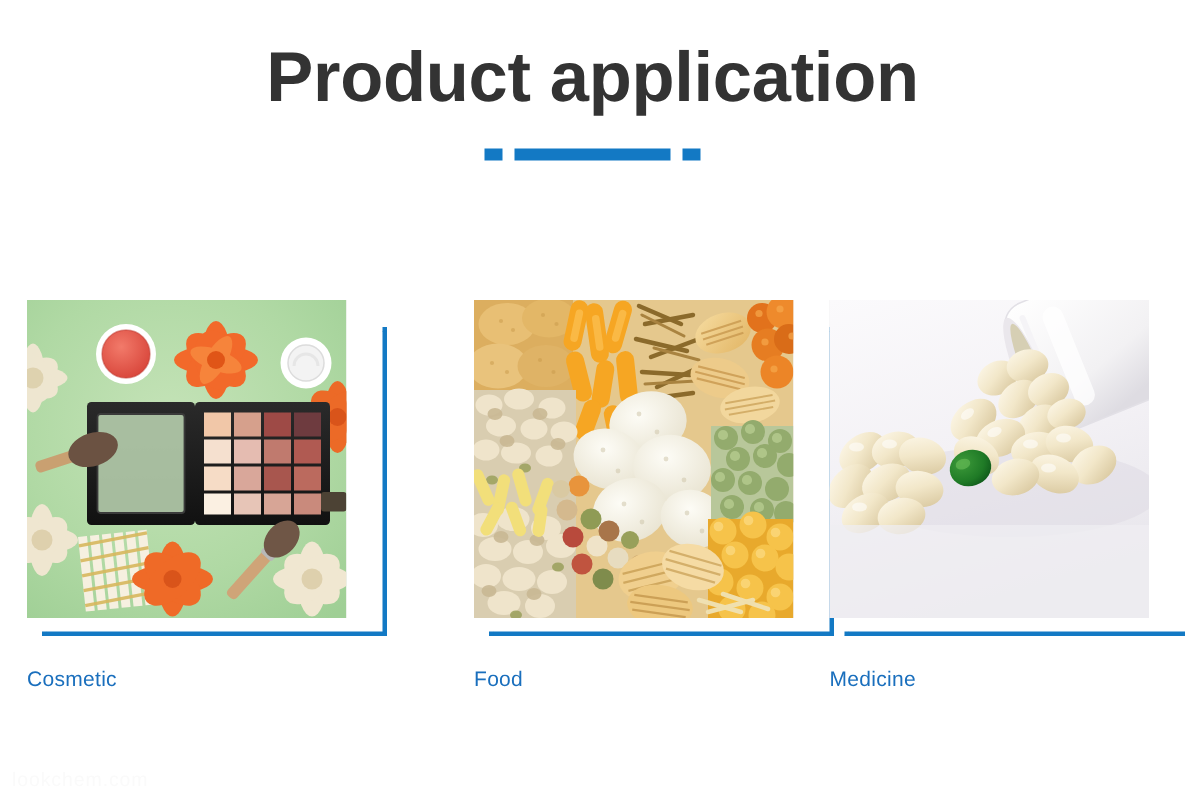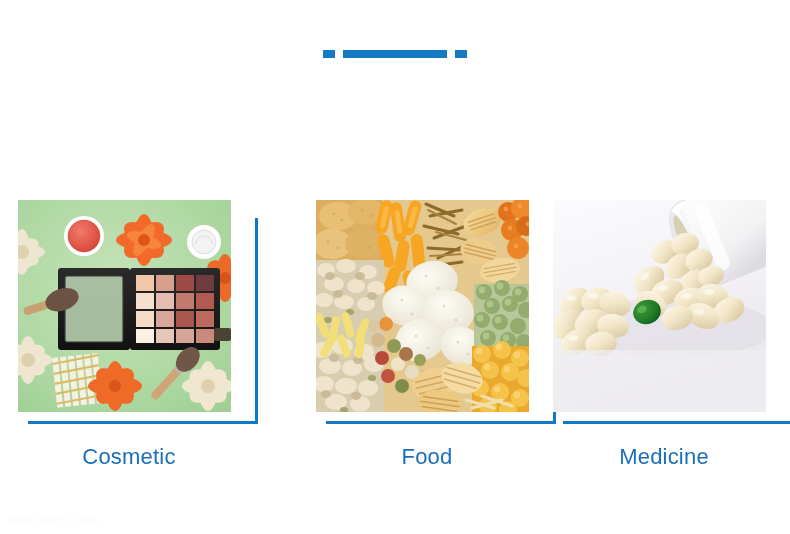--- a/index.html
+++ b/index.html
@@ -111,40 +111,40 @@
     background: #f0f0f0;
     overflow: hidden;
   }
   .card-photo svg { display: block; width: 100%; height: 100%; }
 
   .card-label {
     position: absolute;
     left: 0;
     top: 254px;
     width: 222px;
-    text-align: center;
-    font-size: 22px;
+    font-size: 14px;
     color: #1a6fbd;
     letter-spacing: 0.2px;
   }
 
   
   .watermark {
     position: absolute;
     left: 8px;
     bottom: 7px;
     font-size: 13px;
     color: #fafafa;
     letter-spacing: 0.6px;
   }
 </style>
 </head>
 <body>
 
 <div class="header">
+  <div class="page-title">Product application</div>
 
   <div class="divider">
     <span class="dot"></span>
     <span class="bar"></span>
     <span class="dot"></span>
   </div>
 </div>
 
 <div class="cards">
 

